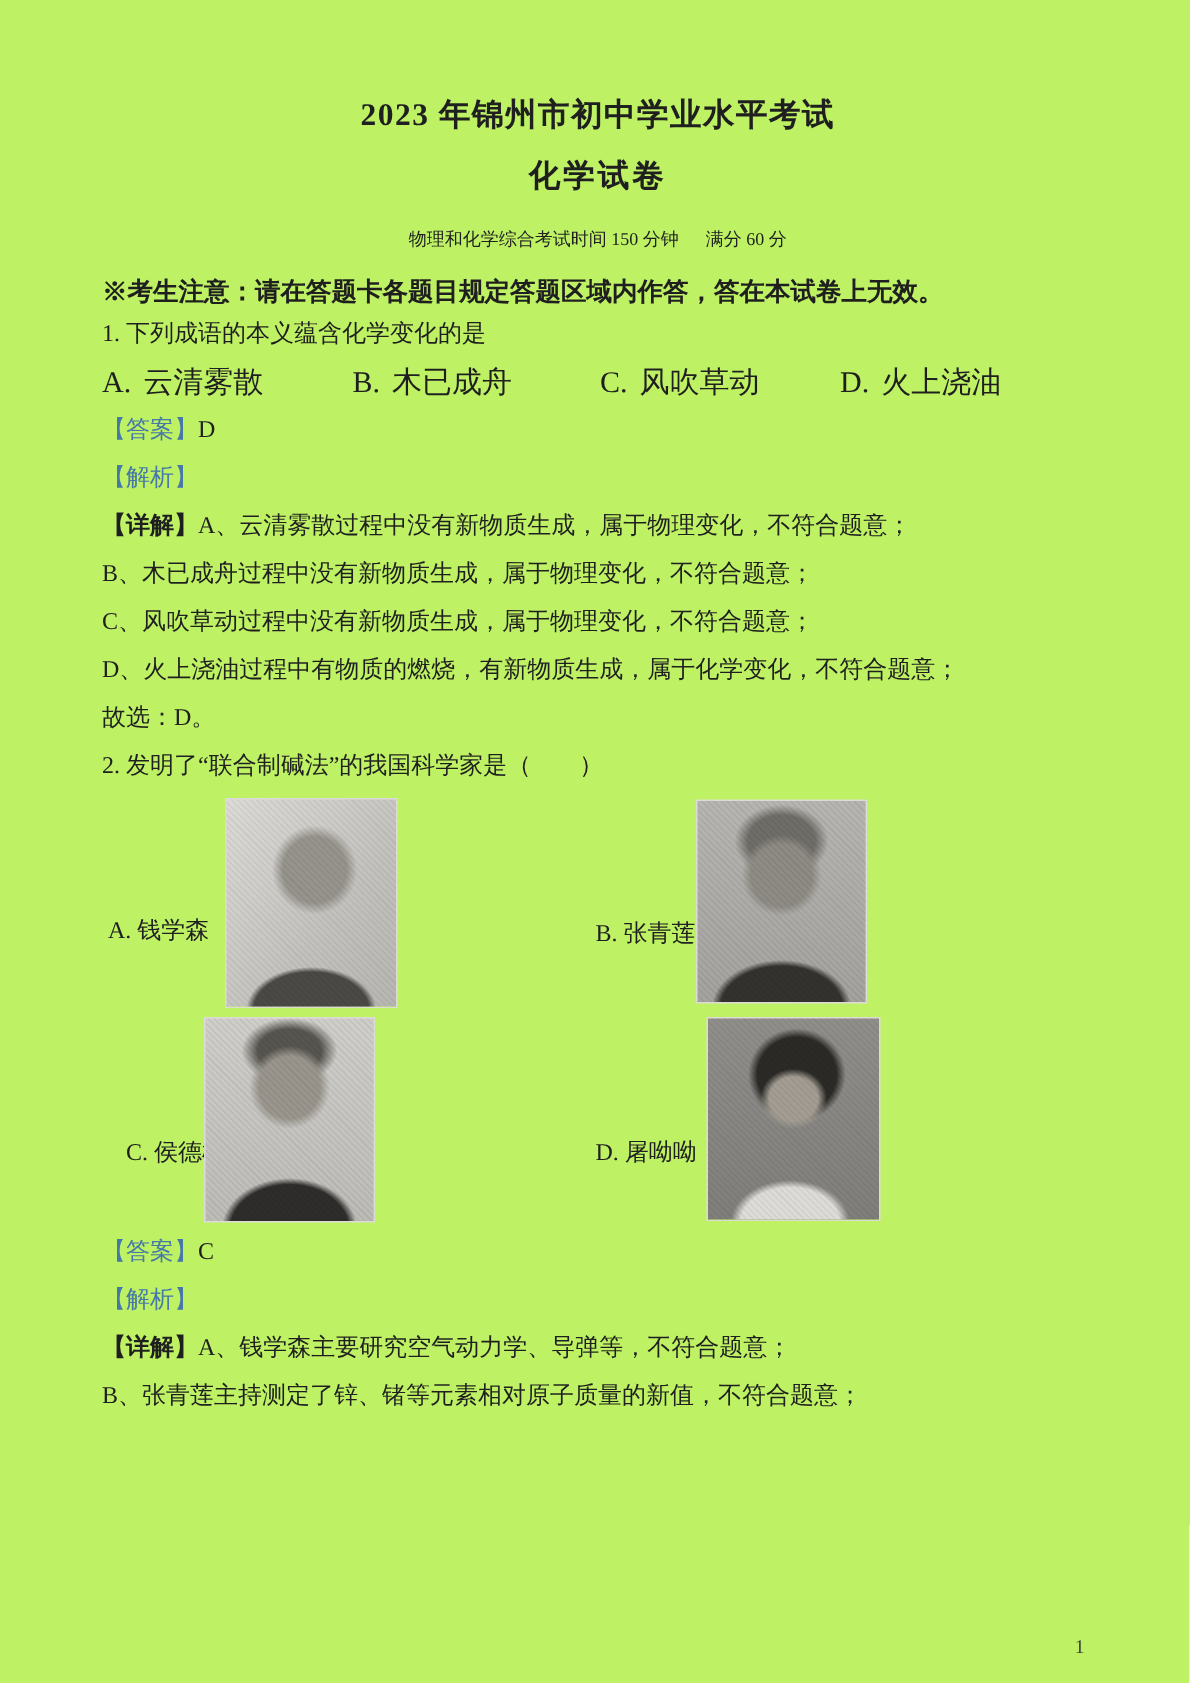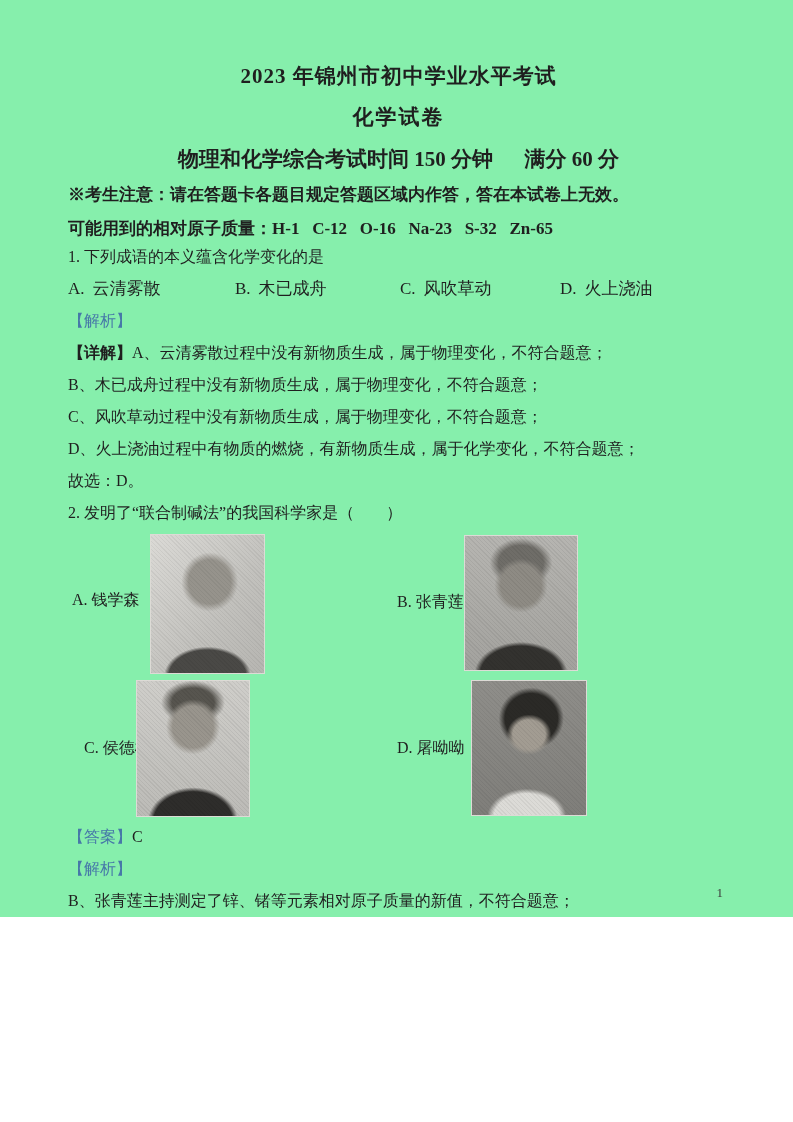--- a/index.html
+++ b/index.html
@@ -1,45 +1,45 @@
 <!DOCTYPE html>
 <html><head>
 <meta charset="utf-8">
 <style>
   html,body{margin:0;padding:0;background:#ffffff;}
   .page{
     position:relative;
-    width:793px;height:917px;
-    background:#86efac;
+    width:793px;height:1122px;
+    background:#bef264;
     font-family:"Liberation Serif","DejaVu Serif",serif;
     color:#1f1f1f;
     overflow:hidden;
   }
   .content{padding:62px 64px 0 68px;}
   .center{text-align:center;}
   .bold{font-weight:bold;}
   .pre{white-space:pre-wrap;}
   h1.title{
     font-size:21px;line-height:28px;margin:0;text-align:center;
     font-weight:bold;letter-spacing:1px;
   }
   h2.subtitle{
     font-size:21px;line-height:28px;margin:13px 0 16px;text-align:center;
     font-weight:bold;letter-spacing:2px;
   }
-  .examinfo{font-size:21px;line-height:24px;margin-top:12px;font-weight:bold;}
+  .examinfo{font-size:12px;line-height:24px;margin-top:12px;font-weight:normal;}
   .notice{font-size:17px;line-height:24px;margin-top:12px;font-weight:bold;}
   .atomic{font-size:17px;line-height:24px;margin-top:10px;font-weight:bold;}
   .section-heading{font-size:17px;line-height:32px;margin-top:7px;font-weight:bold;}
   .line{font-size:16px;line-height:32px;}
-  .opts{display:grid;grid-template-columns:167px 165px 160px 1fr;font-size:17px;line-height:32px;}
+  .opts{display:grid;grid-template-columns:167px 165px 160px 1fr;font-size:20px;line-height:32px;}
   .opt .lbl{margin-right:8px;}
   .blue{color:#4678a8;}
   .fig-area{position:relative;height:292px;}
-  .fig-label{position:absolute;font-size:16px;line-height:22px;white-space:pre;}
+  .fig-label{position:absolute;font-size:16px;line-height:22px;white-space:pre;margin-top:23px;}
   .portrait{position:absolute;box-shadow:0 0 0 1px #dddbd6;}
   .portrait-a{
     background:
       repeating-linear-gradient(45deg, rgba(0,0,0,.05) 0 1px, transparent 1px 3px),
       radial-gradient(ellipse 62% 34% at 50% 102%, #4a4946 0 55%, transparent 62%),
       radial-gradient(ellipse 34% 29% at 52% 34%, #96938c 0 55%, transparent 74%),
       linear-gradient(130deg,#dbdad6 0%,#c2c1bd 60%,#b6b5b1 100%);
   }
   .portrait-b{
     background:
@@ -73,31 +73,31 @@
 </head>
 <body>
 
 <div class="page">
   <div class="content">
 
     <h1 class="title">2023 年锦州市初中学业水平考试</h1>
     <h2 class="subtitle">化学试卷</h2>
     <div class="examinfo center pre">物理和化学综合考试时间 150 分钟      满分 60 分</div>
     <div class="notice">※考生注意：请在答题卡各题目规定答题区域内作答，答在本试卷上无效。</div>
-    <div class="atomic pre">可能用到的相对原子质量：H-1   C-12   O-16   Na-23   S-32   Zn-65</div>
 
     <div class="line"><span>1.</span>&nbsp;<span>下列成语的本义蕴含化学变化的是</span></div>
 
     <div class="opts">
       <span class="opt"><span class="lbl">A.</span><span>云清雾散</span></span>
       <span class="opt"><span class="lbl">B.</span><span>木已成舟</span></span>
       <span class="opt"><span class="lbl">C.</span><span>风吹草动</span></span>
       <span class="opt"><span class="lbl">D.</span><span>火上浇油</span></span>
     </div>
 
+    <div class="line"><span class="blue">【答案】</span><span>D</span></div>
     <div class="line"><span class="blue">【解析】</span></div>
     <div class="line"><span class="bold">【详解】</span><span>A、云清雾散过程中没有新物质生成，属于物理变化，不符合题意；</span></div>
     <div class="line">B、木已成舟过程中没有新物质生成，属于物理变化，不符合题意；</div>
     <div class="line">C、风吹草动过程中没有新物质生成，属于物理变化，不符合题意；</div>
     <div class="line">D、火上浇油过程中有物质的燃烧，有新物质生成，属于化学变化，不符合题意；</div>
     <div class="line">故选：D。</div>
 
     <div class="line"><span>2.</span>&nbsp;<span>发明了“联合制碱法”的我国科学家是（　　）</span></div>
 
     <div class="fig-area">
@@ -109,18 +109,19 @@
 
       <span class="fig-label" style="left:16px;top:208px;"><span>C.</span>&nbsp;<span>侯德榜</span></span>
       <div class="portrait portrait-c" style="left:69px;top:152px;width:112px;height:135px;"></div>
 
       <span class="fig-label" style="left:329px;top:208px;"><span>D.</span>&nbsp;<span>屠呦呦</span></span>
       <div class="portrait portrait-d" style="left:404px;top:152px;width:114px;height:134px;"></div>
     </div>
 
     <div class="line"><span class="blue">【答案】</span><span>C</span></div>
     <div class="line"><span class="blue">【解析】</span></div>
+    <div class="line"><span class="bold">【详解】</span><span>A、钱学森主要研究空气动力学、导弹等，不符合题意；</span></div>
     <div class="line">B、张青莲主持测定了锌、锗等元素相对原子质量的新值，不符合题意；</div>
 
   </div>
 
   <div class="page-number">1</div>
 </div>
 
 </body></html>

